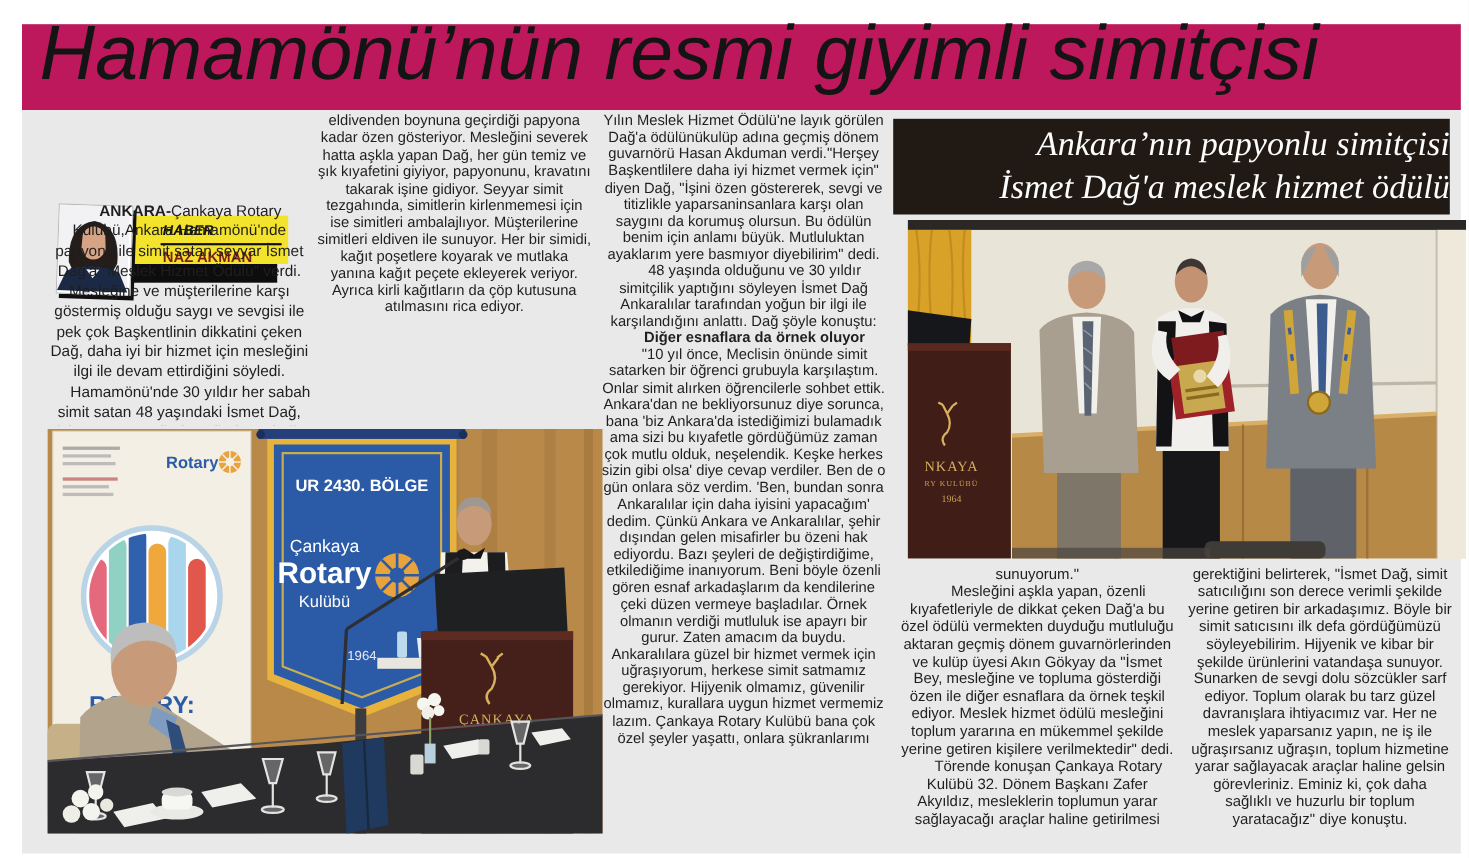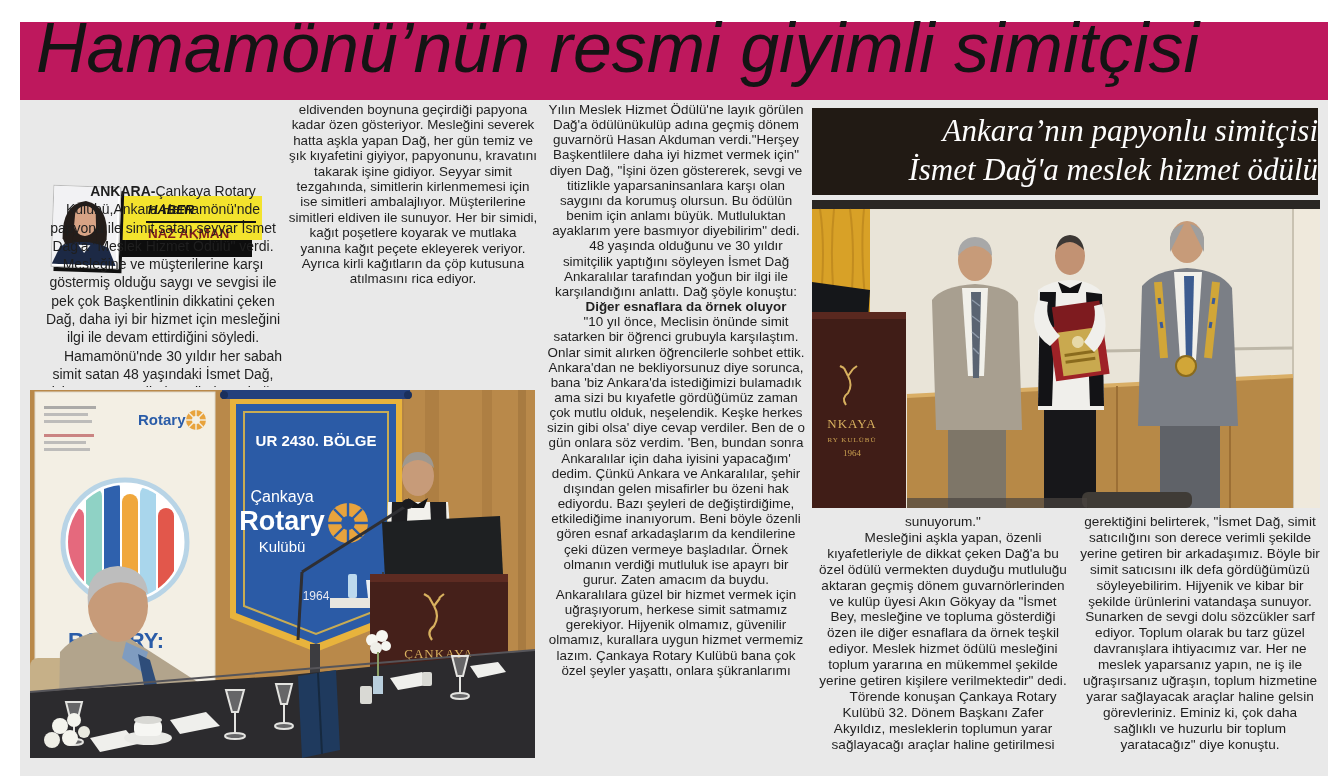--- a/index.html
+++ b/index.html
@@ -27,21 +27,21 @@
   .col1{left:20px;top:160px;width:246px;height:205px;font-size:14px;line-height:18.3px;}
   .col2{left:268px;top:80px;width:250px;height:287px;font-size:13.4px;line-height:15.4px;}
   .col3{left:527px;top:80px;width:258px;height:674px;font-size:13.4px;line-height:15.15px;}
   .col4{left:797px;top:492px;width:252px;height:262px;font-size:13.6px;line-height:15.9px;}
   .col5{left:1060px;top:492px;width:240px;height:262px;font-size:13.6px;line-height:15.9px;}
   
   .dark-title{position:absolute;left:792px;top:86px;width:506px;height:87px;background:#211a14;
               color:#fdfdfd;text-align:right;font-family:"Liberation Serif", serif;
               font-style:italic;font-size:31px;line-height:39px;padding-top:3px;box-sizing:border-box;}
   
-  .photo{position:absolute;overflow:hidden;}
+  .photo{position:absolute;overflow:hidden;margin-left:13px;}
   .left-photo{left:10px;top:368px;width:505px;height:368px;}
   .right-photo{left:792px;top:178px;width:508px;height:308px;}
   svg{display:block;}
   svg text{font-family:"Liberation Sans", sans-serif;}
   svg text.serif{font-family:"Liberation Serif", serif;}
 </style>
 </head>
 <body>
 
 <div class="page">

